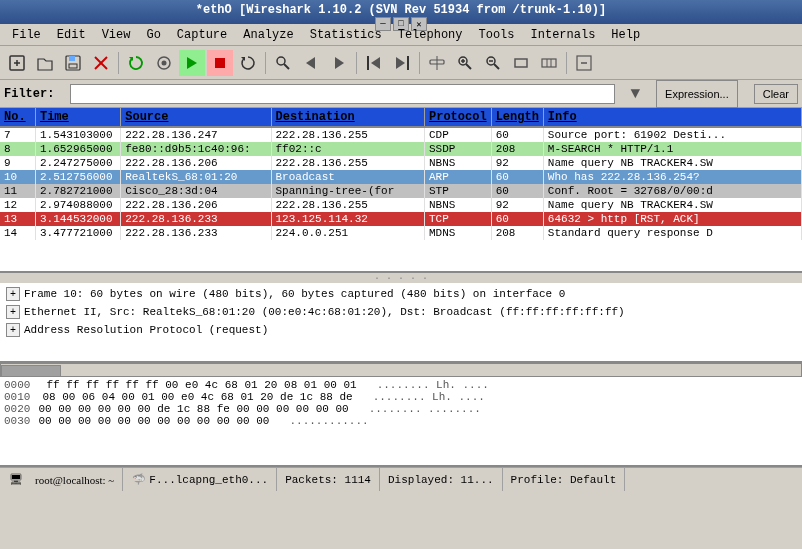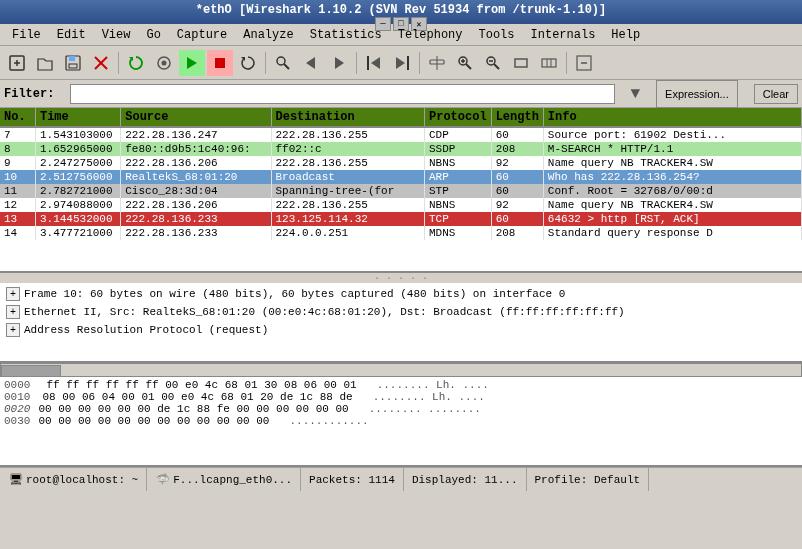--- a/index.html
+++ b/index.html
@@ -127,23 +127,24 @@
       height: 165px;
       overflow-y: auto;
       border-bottom: 2px solid #888;
     }
     #packet-list table {
       width: 100%;
       border-collapse: collapse;
       font-size: 11px;
     }
     #packet-list thead tr {
-      background: #4d7c0f;
+      background: #1d4ed8;
       position: sticky;
       top: 0;
+      text-decoration: underline;
     }
     #packet-list thead th {
       text-align: left;
       padding: 2px 4px;
       border-right: 1px solid #a0a0a0;
       border-bottom: 2px solid #888;
       font-weight: bold;
       font-size: 12px;
     }
     #packet-list tbody tr {
@@ -524,30 +525,30 @@
       <div class="detail-expand">+</div>
       <span>Address Resolution Protocol (request)</span>
     </div>
   </div>
 
 <div id="hex-scrollbar">
   <div id="hex-scrollbar-thumb"></div>
 </div>
 
 <div id="hex-dump">
-<div><span style="color:#555;margin-right:16px;">0000</span><span style="margin-right:20px;">ff ff ff ff ff ff 00 e0  4c 68 01 30 08 06 00 01</span><span style="color:#555;">........ Lh. ....</span></div>
+<div><span style="color:#555;margin-right:16px;">0000</span><span style="margin-right:20px;">ff ff ff ff ff ff 00 e0  4c 68 01 20 08 01 00 01</span><span style="color:#555;">........ Lh. ....</span></div>
     <div><span style="color:#555;margin-right:12px;">0010</span><span style="margin-right:20px;">08 00 06 04 00 01 00 e0  4c 68 01 20 de 1c 88 de</span><span style="color:#555;">........ Lh. ....</span></div>
-    <div><span style="color:#555;margin-right:8px;font-style:italic;">0020</span><span style="margin-right:20px;">00 00 00 00 00 00 de 1c  88 fe 00 00 00 00 00 00</span><span style="color:#555;">........ ........</span></div>
+    <div><span style="color:#555;margin-right:8px;">0020</span><span style="margin-right:20px;">00 00 00 00 00 00 de 1c  88 fe 00 00 00 00 00 00</span><span style="color:#555;">........ ........</span></div>
     <div><span style="color:#555;margin-right:8px;">0030</span><span style="margin-right:20px;">00 00 00 00 00 00 00 00  00 00 00 00</span><span style="color:#555;">............</span></div>
   </div>
 
 <div id="statusbar">
   <div class="status-section">
     <span class="status-icon">🖥</span>
-    <span style="margin-left:2px;">root@localhost: ~</span>
+    <span style="margin-left:11px;font-family:Liberation Serif, serif;">root@localhost: ~</span>
   </div>
   <div class="status-section">
     <span class="status-icon">🦈</span>
     <span style="margin-left:2px;">F...lcapng_eth0...</span>
   </div>
   <div class="status-section">
     <span>Packets: 1114</span>
   </div>
   <div class="status-section">
     <span>Displayed: 11...</span>

